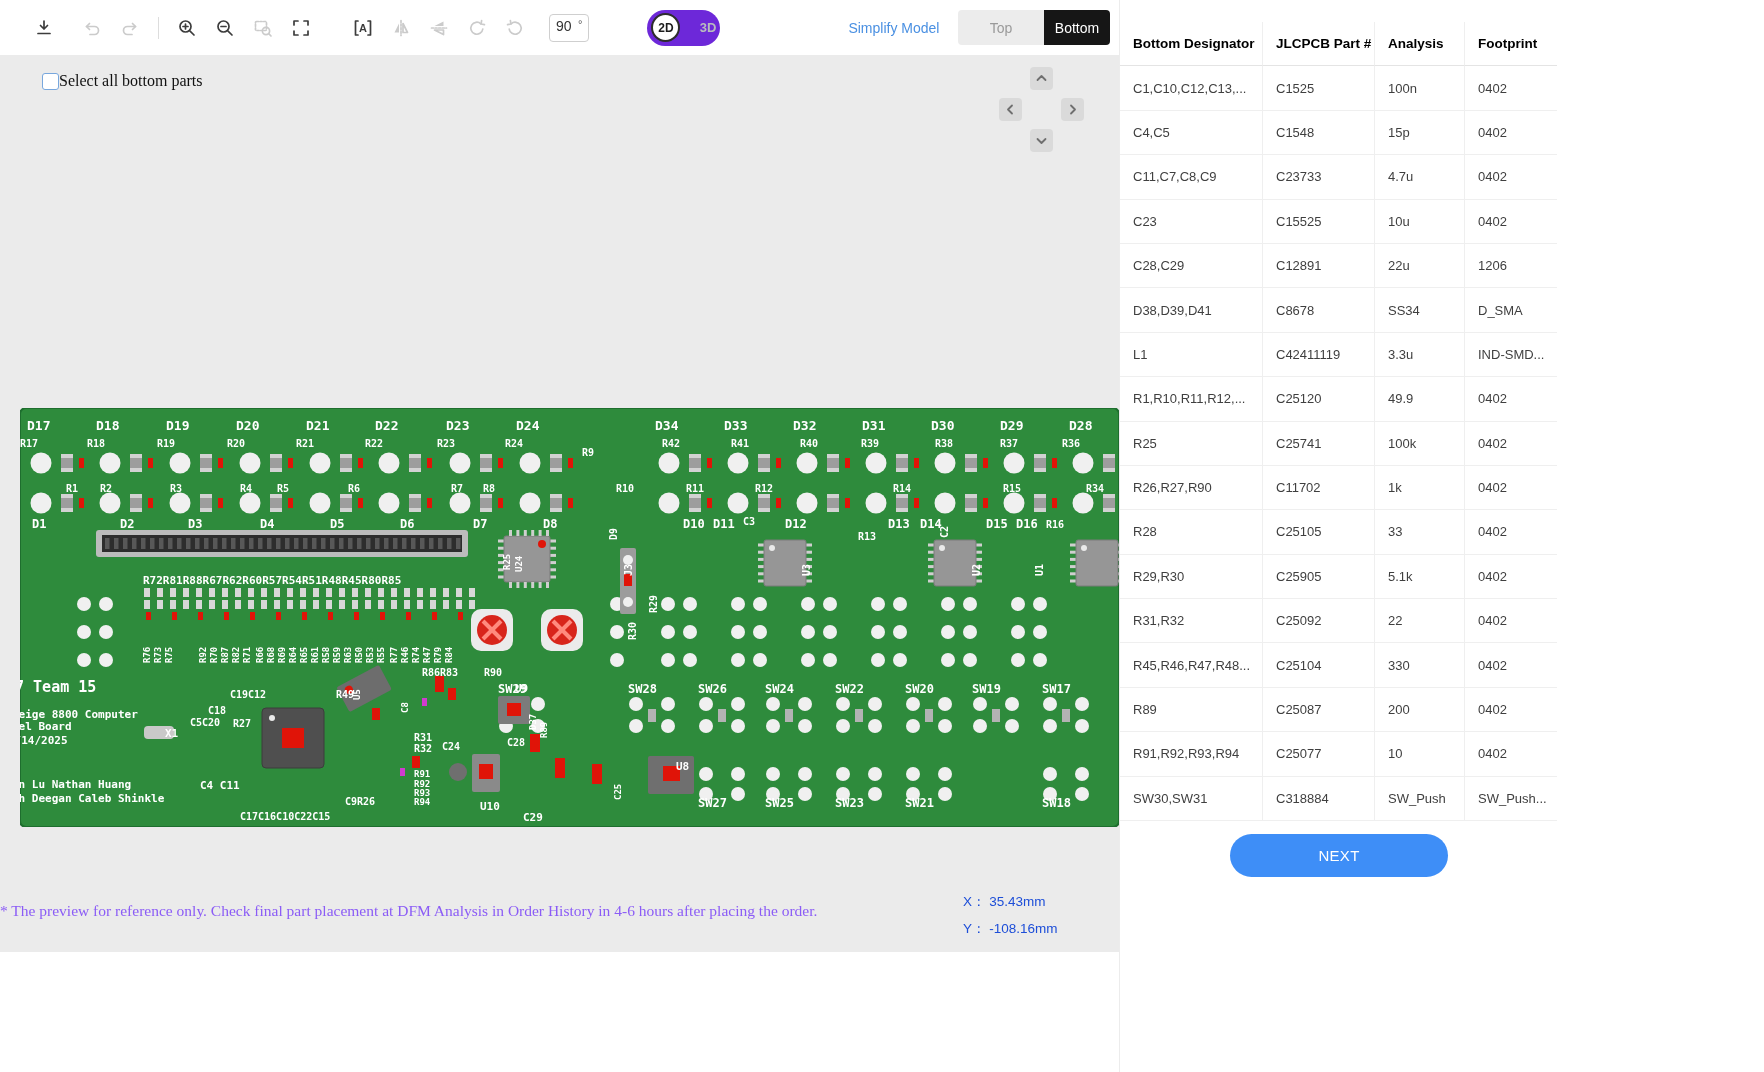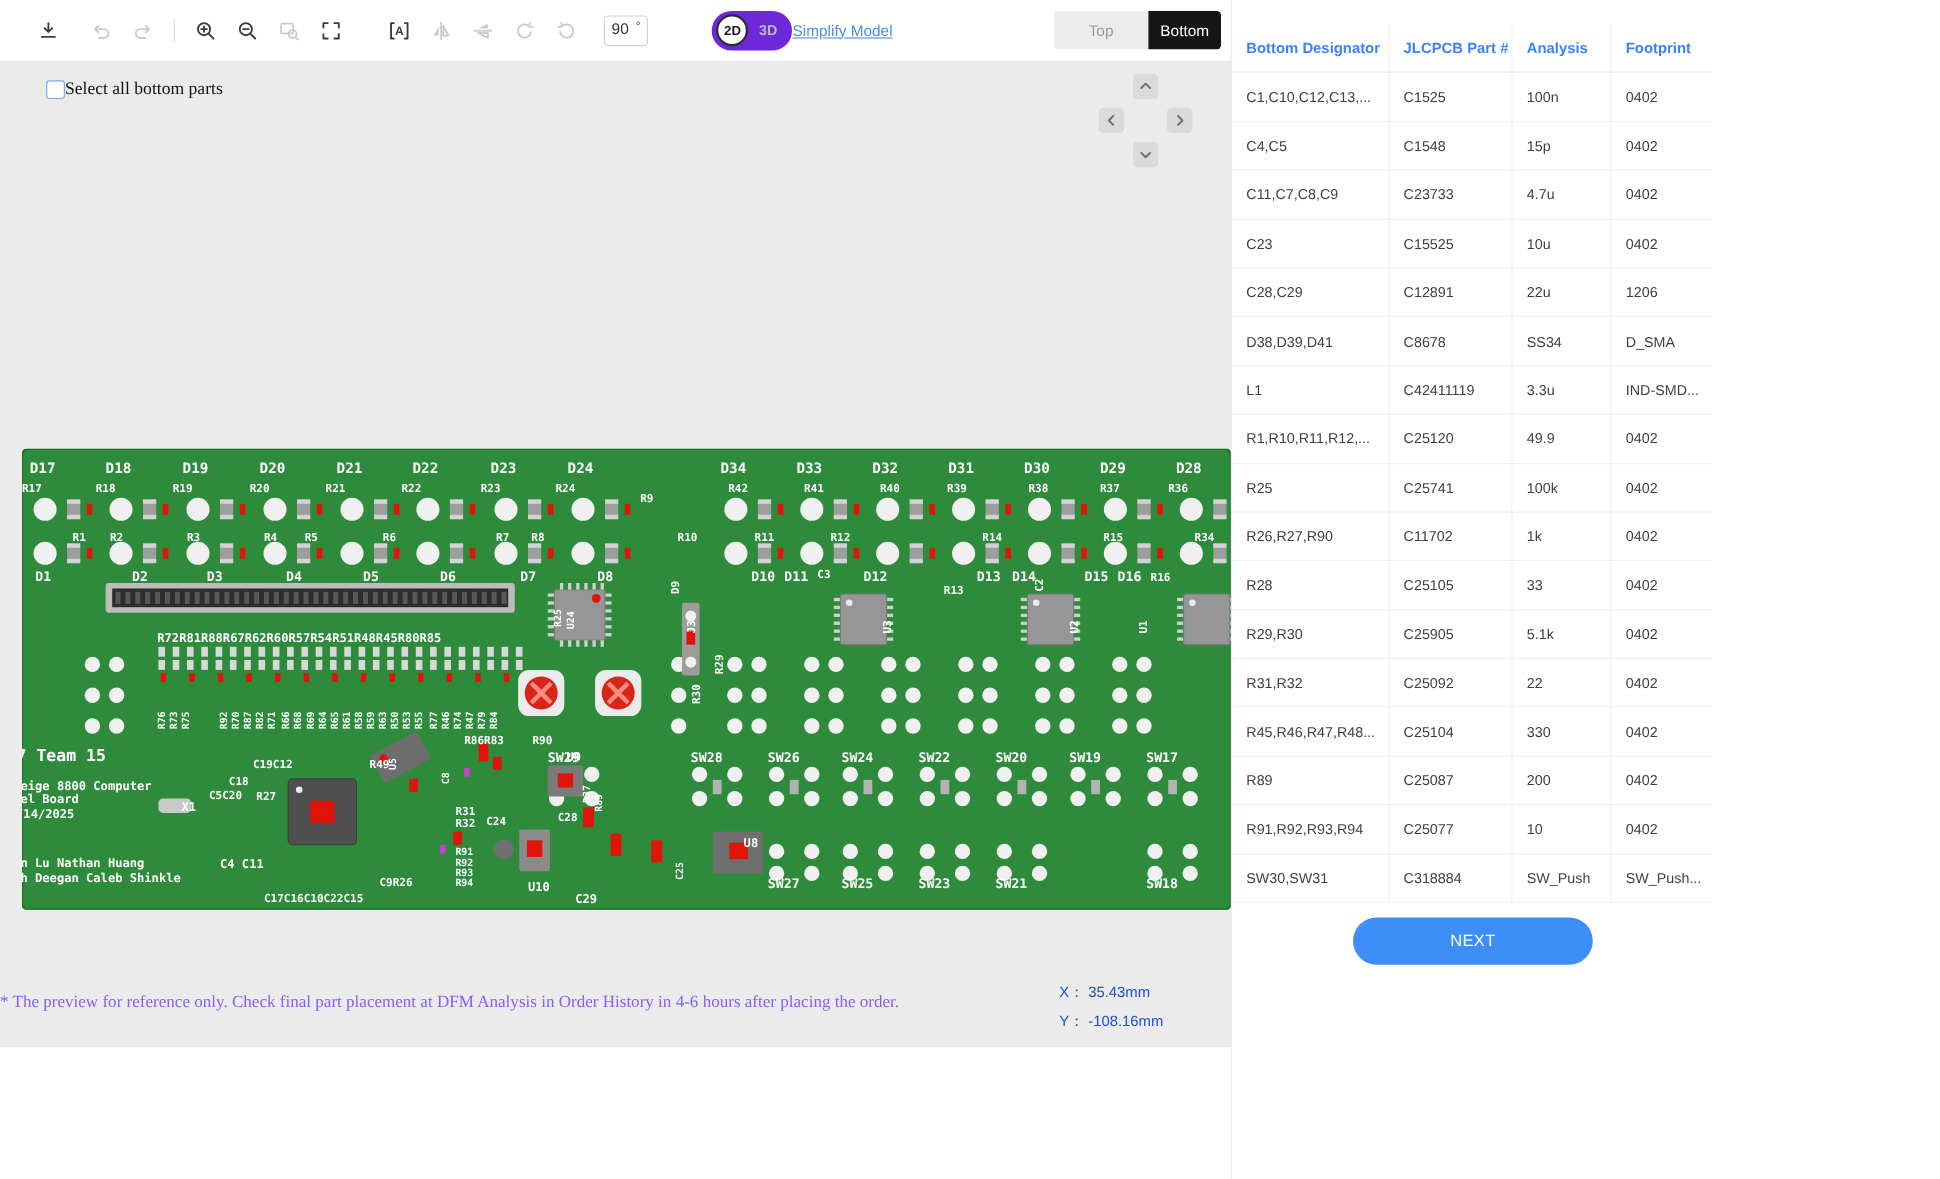--- a/index.html
+++ b/index.html
@@ -11,41 +11,41 @@
 .tb-btn{width:32px;height:32px;display:flex;align-items:center;justify-content:center;color:#3c3c3c;cursor:pointer;flex:none;}
 .tb-btn.disabled{color:#cbcbcb;cursor:default;}
 .tb-btn svg{stroke:currentColor;fill:none;stroke-width:1.7;stroke-linecap:round;stroke-linejoin:round;}
 .ml16{margin-left:16px;}.ml6{margin-left:6px;}.ml30{margin-left:30px;}
 .tb-sep{width:1px;height:22px;background:#ddd;margin:0 12px;flex:none;}
 .angle-box{display:flex;align-items:flex-start;border:1px solid #cfcfcf;border-radius:4px;background:#fff;height:28px;padding:3px 6px;margin-left:18px;flex:none;}
 .angle-box input{width:22px;border:none;outline:none;font-size:14px;color:#333;font-family:inherit;background:transparent;}
 .angle-box .deg{font-size:11px;color:#555;}
 .view-toggle{display:flex;align-items:center;background:#6d28d9;border-radius:18px;height:36px;margin-left:58px;padding:0 4px;flex:none;}
 .mode-2d{width:29px;height:29px;border-radius:50%;background:#fff;border:2px solid #2d2d2d;display:flex;align-items:center;justify-content:center;font-weight:bold;font-size:12px;color:#1c1c1c;cursor:pointer;}
-.mode-3d{width:36px;text-align:center;font-weight:bold;font-size:13px;color:#b9bcbe;cursor:pointer;}
-.simplify{font-size:14px;color:#4a90e2;text-decoration:underline;cursor:pointer;flex:none;}
+.mode-3d{width:36px;text-align:right;font-weight:bold;font-size:13px;color:#b9bcbe;cursor:pointer;}
+.simplify{margin-left:128px;font-size:14px;color:#4a90e2;cursor:pointer;flex:none;}
 .side-toggle{margin-left:auto;margin-right:9px;display:flex;border-radius:4px;overflow:hidden;flex:none;}
 .side-top{width:86px;height:35px;background:#ececec;color:#9a9a9a;display:flex;align-items:center;justify-content:center;font-size:14px;cursor:pointer;}
 .side-bottom{width:66px;height:35px;background:#161616;color:#fff;display:flex;align-items:center;justify-content:center;font-size:14px;cursor:pointer;}
 .canvas{position:relative;height:897px;background:#ebebeb;flex:none;}
 .select-all{position:absolute;left:42px;top:17px;display:flex;align-items:center;font-family:"Liberation Serif",serif;font-size:16px;color:#111;}
 .select-all input{width:17px;height:17px;appearance:none;-webkit-appearance:none;border:1.5px solid #78a7dd;border-radius:3px;background:#fff;cursor:pointer;}
 .nav{position:absolute;width:23px;height:23px;background:#dadada;border-radius:4px;display:flex;align-items:center;justify-content:center;cursor:pointer;}
 .nav svg{stroke:#6f6f6f;fill:none;stroke-width:1.8;stroke-linecap:round;stroke-linejoin:round;}
 #pcb-svg{position:absolute;left:20px;top:353px;}
 .coords{position:absolute;left:963px;top:833px;font-size:13.5px;color:#1d4ed8;line-height:27px;white-space:nowrap;}
 .disclaimer{position:absolute;left:0;top:847px;width:100%;text-align:left;font-family:"Liberation Serif",serif;font-size:15.5px;color:#8b5cf6;}
 .bottom-strip{flex:1;background:#fff;}
 .right-col{width:645px;background:#fff;padding-top:22px;position:relative;border-left:1px solid #ececec;}
 .thead,.trow{display:flex;}
 .tcell{width:143px;min-height:44.4px;display:flex;align-items:center;padding-left:13px;font-size:13px;color:#3f3f3f;border-bottom:1px solid #efefef;border-right:1px solid #efefef;white-space:nowrap;overflow:hidden;}
 .c1{width:112px;}
 .c2{width:90px;}
 .c3{width:92px;border-right:none;}
-.thead .tcell{font-weight:bold;color:#3b82f6;font-size:13.5px;border-bottom:1px solid #e4e4e4;}
+.thead .tcell{font-weight:bold;color:#000000;font-size:13.5px;border-bottom:1px solid #e4e4e4;}
 .next-btn{display:block;margin:13px 0 0 110px;width:218px;height:43px;border:none;border-radius:22px;background:#3e8ef7;color:#fff;font-size:15px;font-family:inherit;letter-spacing:.3px;cursor:pointer;}
 </style>
 </head>
 <body>
 
 <div class="app">
   <div class="left-col">
 
     <div class="toolbar">
       <div class="tb-btn">

